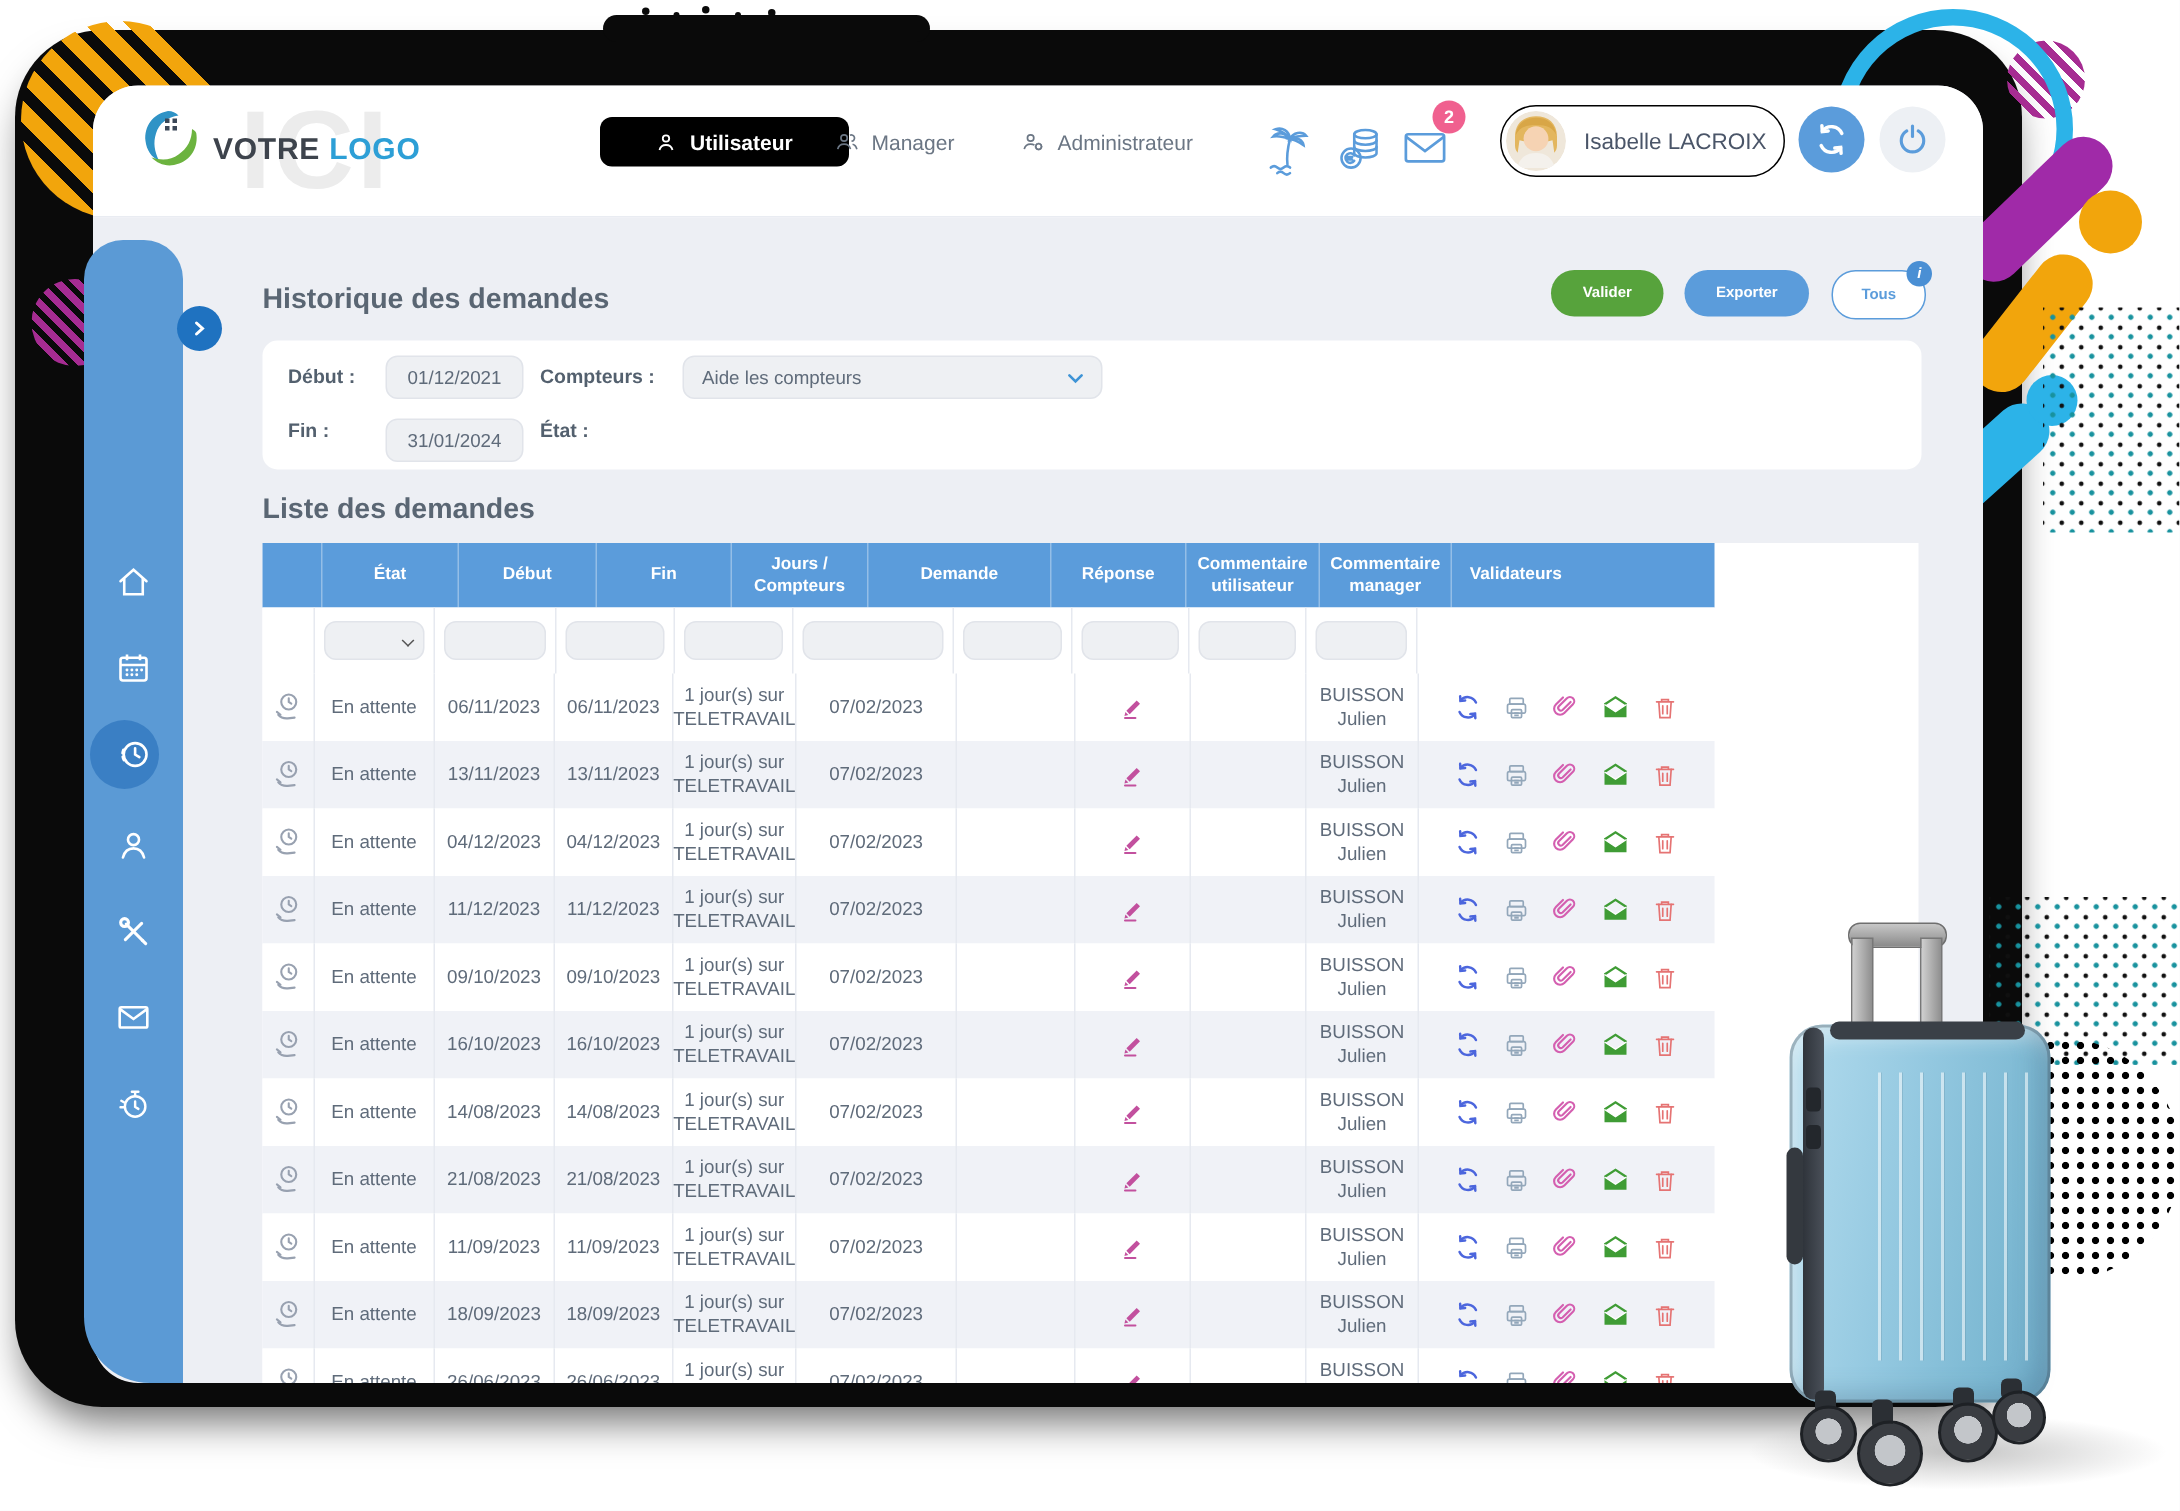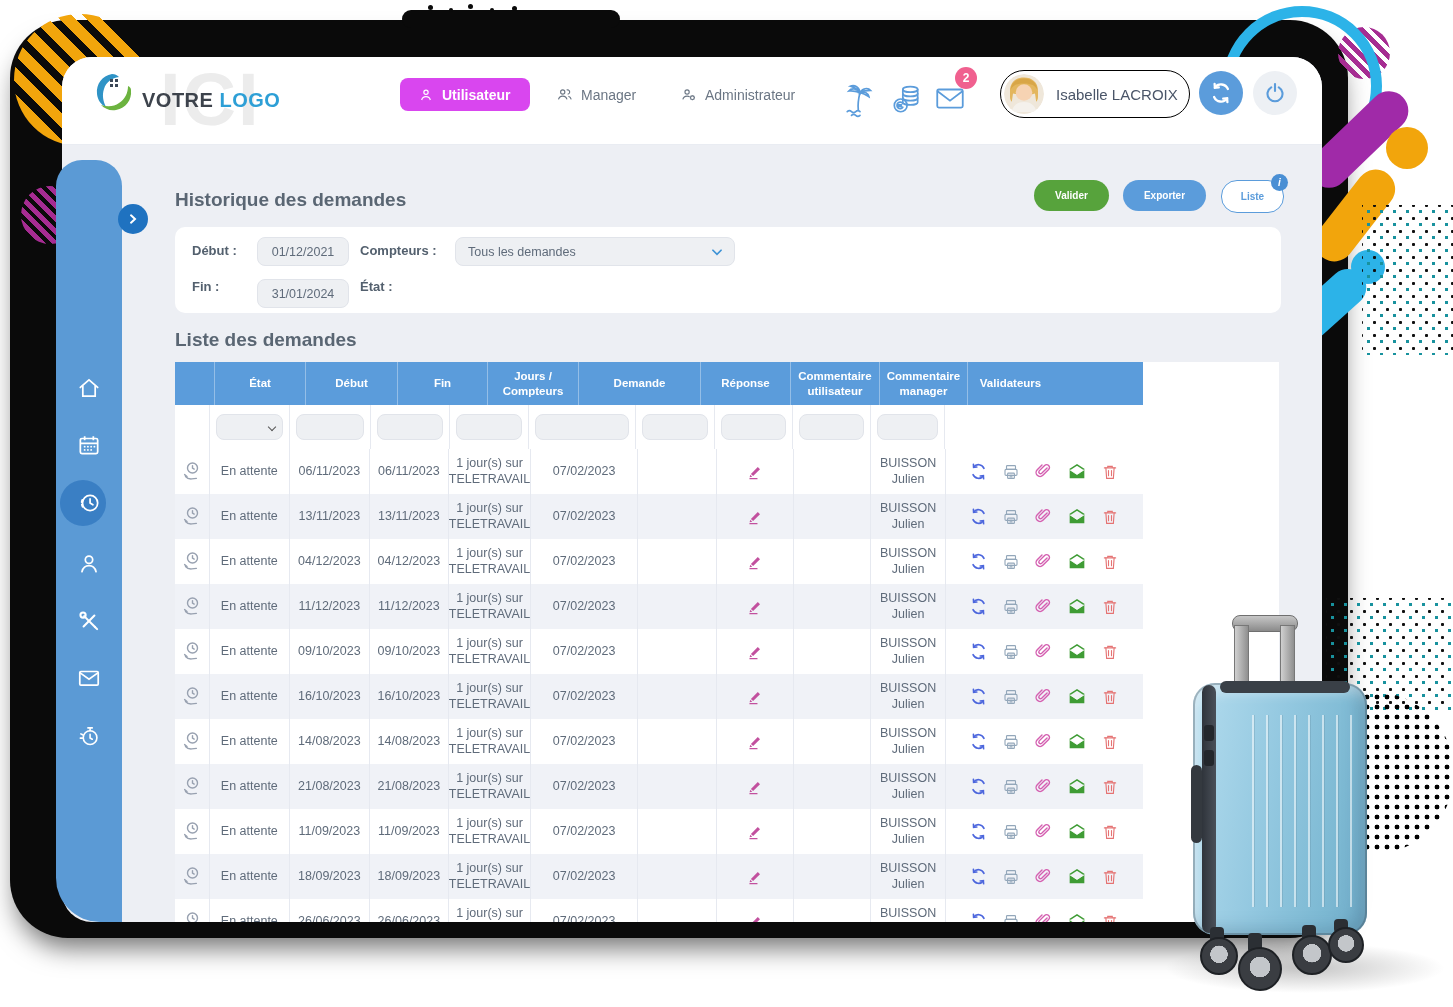--- a/index.html
+++ b/index.html
@@ -38,21 +38,21 @@
   
   #card{left:62px;top:57px;width:1260px;height:865px;background:#edeff4;border-radius:30px;
         overflow:hidden;z-index:3;}
   #navbar{position:absolute;left:0;top:0;width:100%;height:87px;background:#fff;border-bottom:1px solid #e9ecf2;}
   #logo-watermark{position:absolute;left:98px;top:0px;font-size:74px;font-weight:bold;color:#ececec;letter-spacing:2px;}
   #logo-icon{position:absolute;left:28px;top:13px;}
   #logo-text{position:absolute;left:80px;top:32px;font-size:20px;font-weight:bold;letter-spacing:.5px;}
   #logo-text .votre{color:#3d434c;} #logo-text .logo{color:#2d9fd6;}
   .nav-tab{position:absolute;top:21px;height:33px;display:flex;align-items:center;gap:8px;
            font-size:14px;color:#6b7684;cursor:pointer;}
-  .nav-tab.active{background:#d946ef;color:#fff;border-radius:8px;padding:0 18px;font-weight:bold;}
+  .nav-tab.active{background:#000000;color:#fff;border-radius:8px;padding:0 36px;font-weight:bold;}
   #tab-utilisateur{left:338px;width:94px;}
   #tab-manager{left:494px;} #tab-administrateur{left:618px;}
   .nav-ico{position:absolute;top:24px;color:#5b9cdb;}
   #ico-palm{left:781px;} #ico-coins{left:827px;} #ico-mail{left:871px;}
   #mail-badge{position:absolute;left:893px;top:10px;width:22px;height:22px;border-radius:50%;
       background:#f0608f;color:#fff;font-size:12px;font-weight:bold;display:flex;align-items:center;justify-content:center;}
   #user-pill{position:absolute;left:938px;top:13px;width:188px;height:46px;border:1px solid #000000;
       border-radius:24px;display:flex;align-items:center;background:#fff;cursor:pointer;}
   #user-pill .name{font-size:15px;color:#4a5568;margin-left:12px;}
   #avatar{width:40px;height:40px;margin-left:3px;border-radius:50%;overflow:hidden;flex:0 0 auto;}
@@ -265,29 +265,29 @@
         <svg width="24" height="24" viewBox="0 0 24 24" fill="none" stroke="#5b9cdb" stroke-width="2.1" stroke-linecap="round">
           <path d="M8.2 6.3a7.5 7.5 0 1 0 7.6 0"></path>
             <path d="M12 3v7"></path>
         </svg>
       </div>
     </div>
 
     <div class="abs" id="page-title">Historique des demandes</div>
     <div class="btn" id="btn-valider">Valider</div>
     <div class="btn" id="btn-exporter">Exporter</div>
-    <div class="btn" id="btn-aide">Liste</div>
+    <div class="btn" id="btn-aide">Tous</div>
     <div id="aide-info">i</div>
 
     <div class="abs" id="filter-panel">
       <div class="f-label" style="left:17px;top:16px;">Début :</div>
       <div class="f-box" style="left:82px;top:10px;width:90px;">01/12/2021</div>
       <div class="f-label" style="left:185px;top:16px;">Compteurs :</div>
       <div class="f-select" style="left:280px;top:10px;width:266px;">
-        <span>Tous les demandes</span>
+        <span>Aide les compteurs</span>
         <svg class="chev" width="14" height="14" viewBox="0 0 24 24" fill="none" stroke="#3f94d6" stroke-width="3" stroke-linecap="round">
             <path d="M5 9l7 7 7-7"></path>
           </svg>
       </div>
       <div class="f-label" style="left:17px;top:52px;">Fin :</div>
       <div class="f-box" style="left:82px;top:52px;width:90px;">31/01/2024</div>
       <div class="f-label" style="left:185px;top:52px;">État :</div>
     </div>
 
     <div class="abs" id="list-title">Liste des demandes</div>

